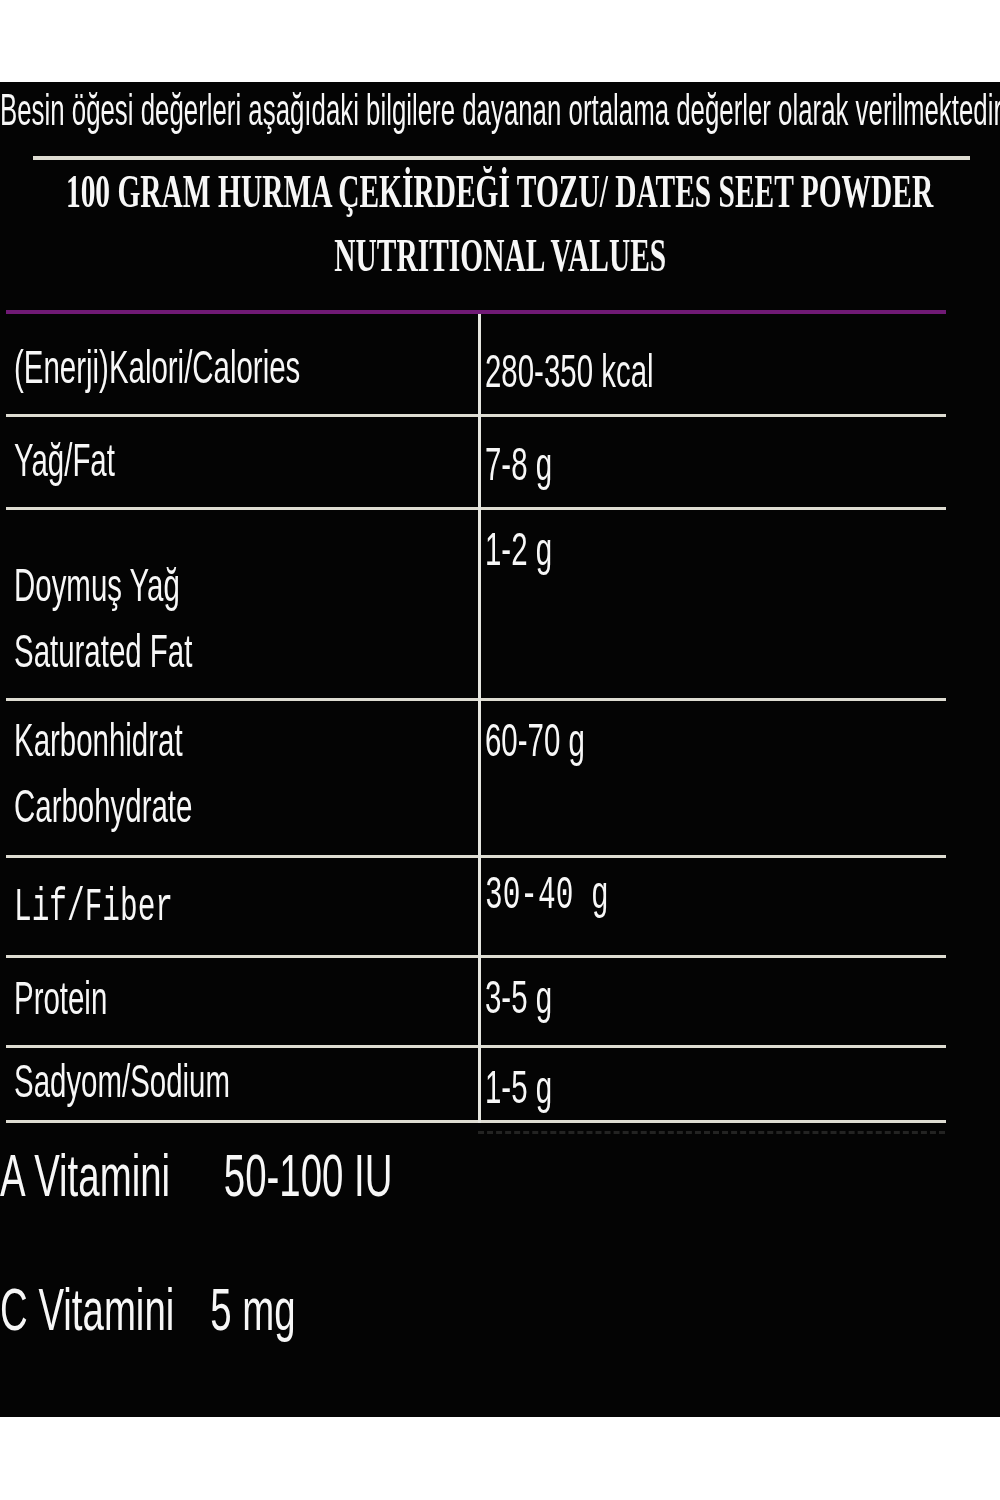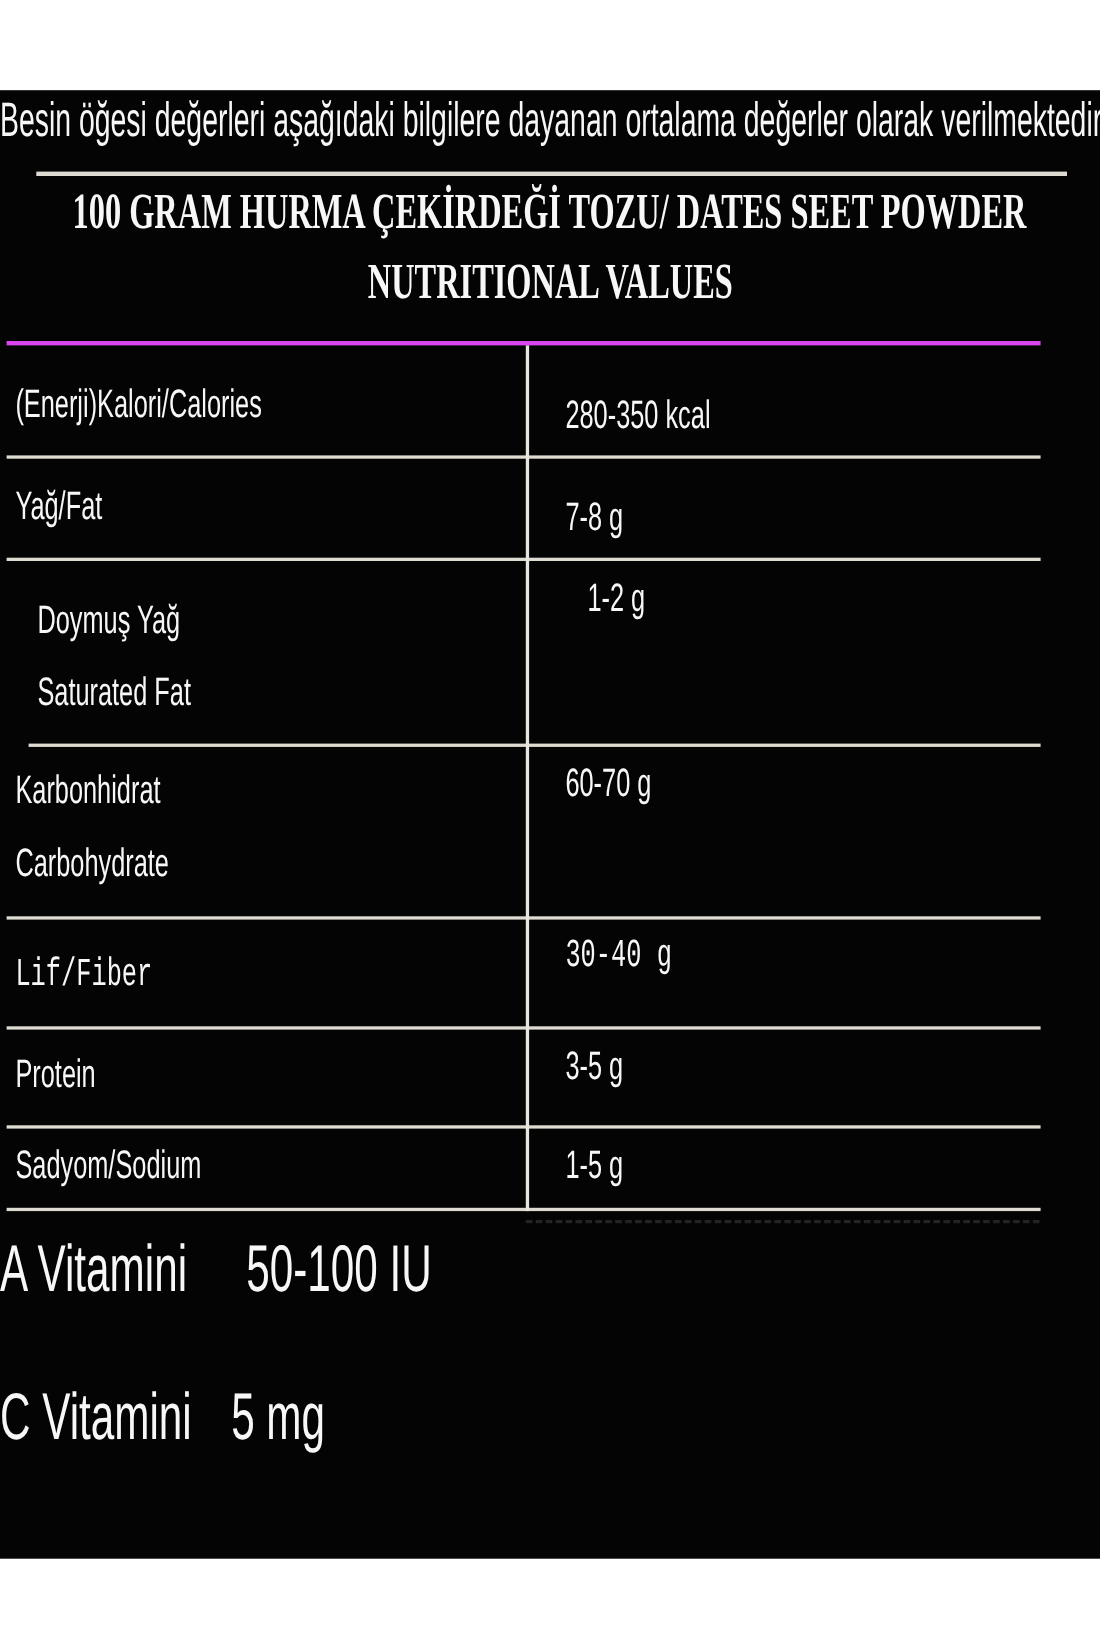--- a/index.html
+++ b/index.html
@@ -16,28 +16,28 @@
   .note{padding-top:2px;font-size:44px;line-height:52px;}
   .note .fit{display:block;width:max-content;white-space:nowrap;transform-origin:0 0;}
 
   .rule1{margin:20px 0 0 33px;width:937px;height:4px;background:#dedcd2;}
 
   .title-wrap{margin-top:0;font-weight:bold;font-size:46px;line-height:64px;text-align:center;font-family:Liberation Serif, serif;}
   .title-wrap .line{display:flex;justify-content:center;}
 
   
   .ntable{position:relative;margin:22px 0 0 6px;width:940px;
-          border-top:4px solid #d946ef;font-size:36px;}
+          border-top:4px solid #701a75;font-size:46px;}
   .vdiv{position:absolute;left:472px;top:0;bottom:0;width:3px;background:#e6e6e0;}
   .row{display:grid;grid-template-columns:472px 1fr;border-bottom:3px solid #dedcd2;box-sizing:border-box;}
   .cell-l{padding-left:8px;display:flex;flex-direction:column;justify-content:flex-end;padding-bottom:14px;line-height:66px;}
-  .cell-v{padding-left:36px;display:flex;flex-direction:column;}
+  .cell-v{padding-left:7px;display:flex;flex-direction:column;}
   .v-top .cell-v{justify-content:flex-start;padding-top:12px;}
   .v-bot .cell-v{justify-content:flex-end;padding-bottom:16px;}
-  .r1{height:103px;} .r2{height:93px;} .r3{height:169px;margin-left:20px;} .r4{height:157px;}
+  .r1{height:103px;} .r2{height:93px;} .r3{height:191px;} .r4{height:157px;}
   .r5{height:100px;} .r6{height:100px;font-family:Liberation Mono, monospace;} .r7{height:90px;} .r8{height:75px;}
   .r4 .cell-l{justify-content:flex-start;padding-top:6px;}
 
   .dashed-line{margin:8px 0 0 478px;width:467px;border-top:3px dashed #232322;height:0;}
 
   .vit{font-size:60px;line-height:52px;margin-left:0;}
   .vit-a{margin-top:16px;}
   .vit-c{margin-top:82px;}
   .vit .pair{display:flex;}
   .vit .val-a{margin-left:84px;}

